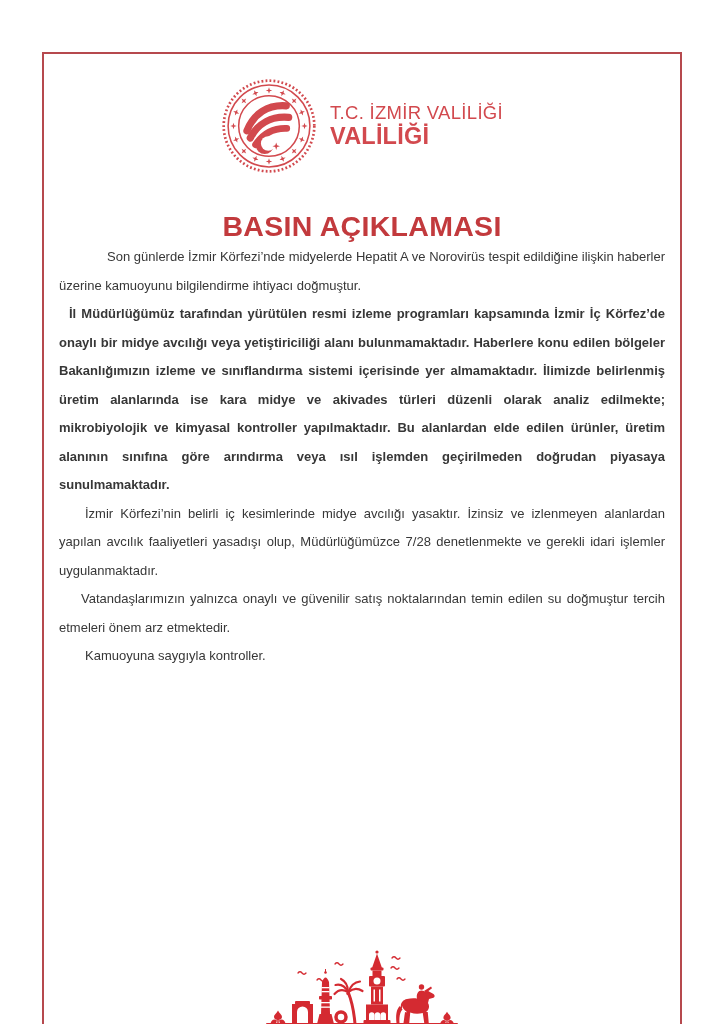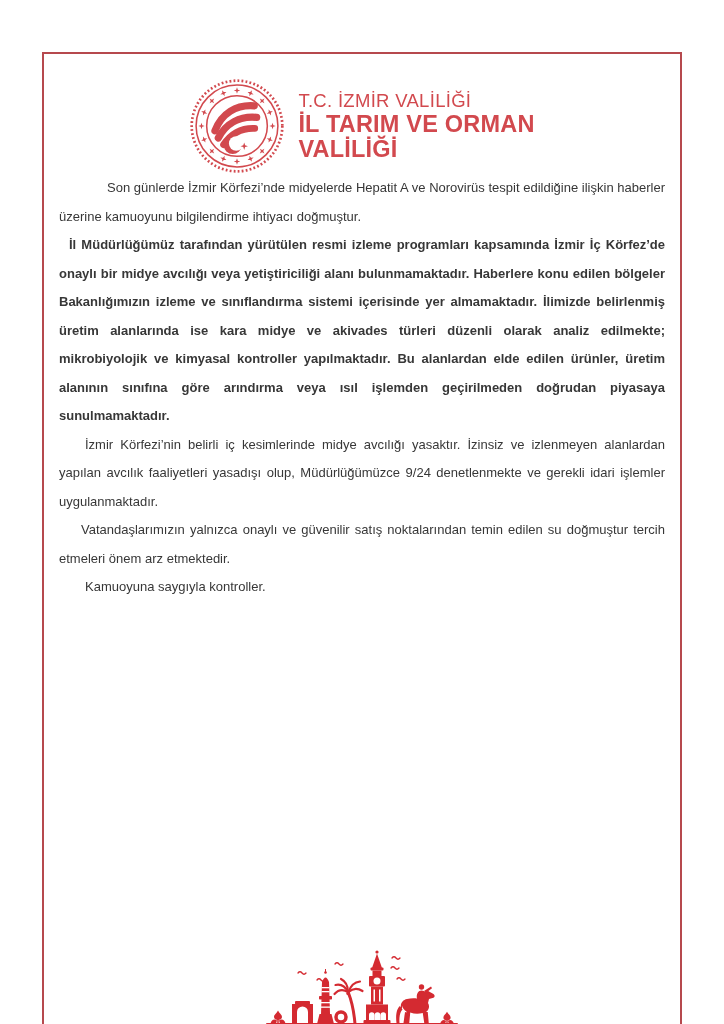--- a/index.html
+++ b/index.html
@@ -95,30 +95,30 @@
             <path d="M36,69.5 C44,57.5 56,52 68.5,52.5" stroke-width="7"></path>
           </g>
 
           <circle cx="45.5" cy="70" r="9.2" fill="currentColor"></circle>
           <circle cx="49.2" cy="68.2" r="7.6" fill="#ffffff"></circle>
           <use href="#s4" transform="translate(57.5 71) scale(1.15)" fill="currentColor"></use>
         </svg>
       </span>
       <div class="org-text">
         <div class="org-line1">T.C. İZMİR VALİLİĞİ</div>
-        <div class="org-line2">İL TARIM VE ORMAN</div>
         <div class="org-line3">VALİLİĞİ</div>
       </div>
     </header>
 
+    <h1 class="title">BASIN AÇIKLAMASI</h1>
 
     <div class="content">
       <p class="p1">Son günlerde İzmir Körfezi’nde midyelerde Hepatit A ve Norovirüs tespit edildiğine ilişkin haberler üzerine kamuoyunu bilgilendirme ihtiyacı doğmuştur.</p>
       <p class="p2">İl Müdürlüğümüz tarafından yürütülen resmi izleme programları kapsamında İzmir İç Körfez’de onaylı bir midye avcılığı veya yetiştiriciliği alanı bulunmamaktadır. Haberlere konu edilen bölgeler Bakanlığımızın izleme ve sınıflandırma sistemi içerisinde yer almamaktadır. İlimizde belirlenmiş üretim alanlarında ise kara midye ve akivades türleri düzenli olarak analiz edilmekte; mikrobiyolojik ve kimyasal kontroller yapılmaktadır. Bu alanlardan elde edilen ürünler, üretim alanının sınıfına göre arındırma veya ısıl işlemden geçirilmeden doğrudan piyasaya sunulmamaktadır.</p>
-      <p class="p3">İzmir Körfezi’nin belirli iç kesimlerinde midye avcılığı yasaktır. İzinsiz ve izlenmeyen alanlardan yapılan avcılık faaliyetleri yasadışı olup, Müdürlüğümüzce 9/24 denetlenmekte ve gerekli idari işlemler uygulanmaktadır.</p>
+      <p class="p3">İzmir Körfezi’nin belirli iç kesimlerinde midye avcılığı yasaktır. İzinsiz ve izlenmeyen alanlardan yapılan avcılık faaliyetleri yasadışı olup, Müdürlüğümüzce 7/28 denetlenmekte ve gerekli idari işlemler uygulanmaktadır.</p>
       <p class="p4">Vatandaşlarımızın yalnızca onaylı ve güvenilir satış noktalarından temin edilen su doğmuştur tercih etmeleri önem arz etmektedir.</p>
       <p class="p5">Kamuoyuna saygıyla kontroller.</p>
     </div>
 
     <div class="skyline">
       <svg viewBox="0 0 384 156" aria-hidden="true">
         <g fill="currentColor">
 
           <rect x="0" y="146" width="384" height="10" rx="2"></rect>
 

